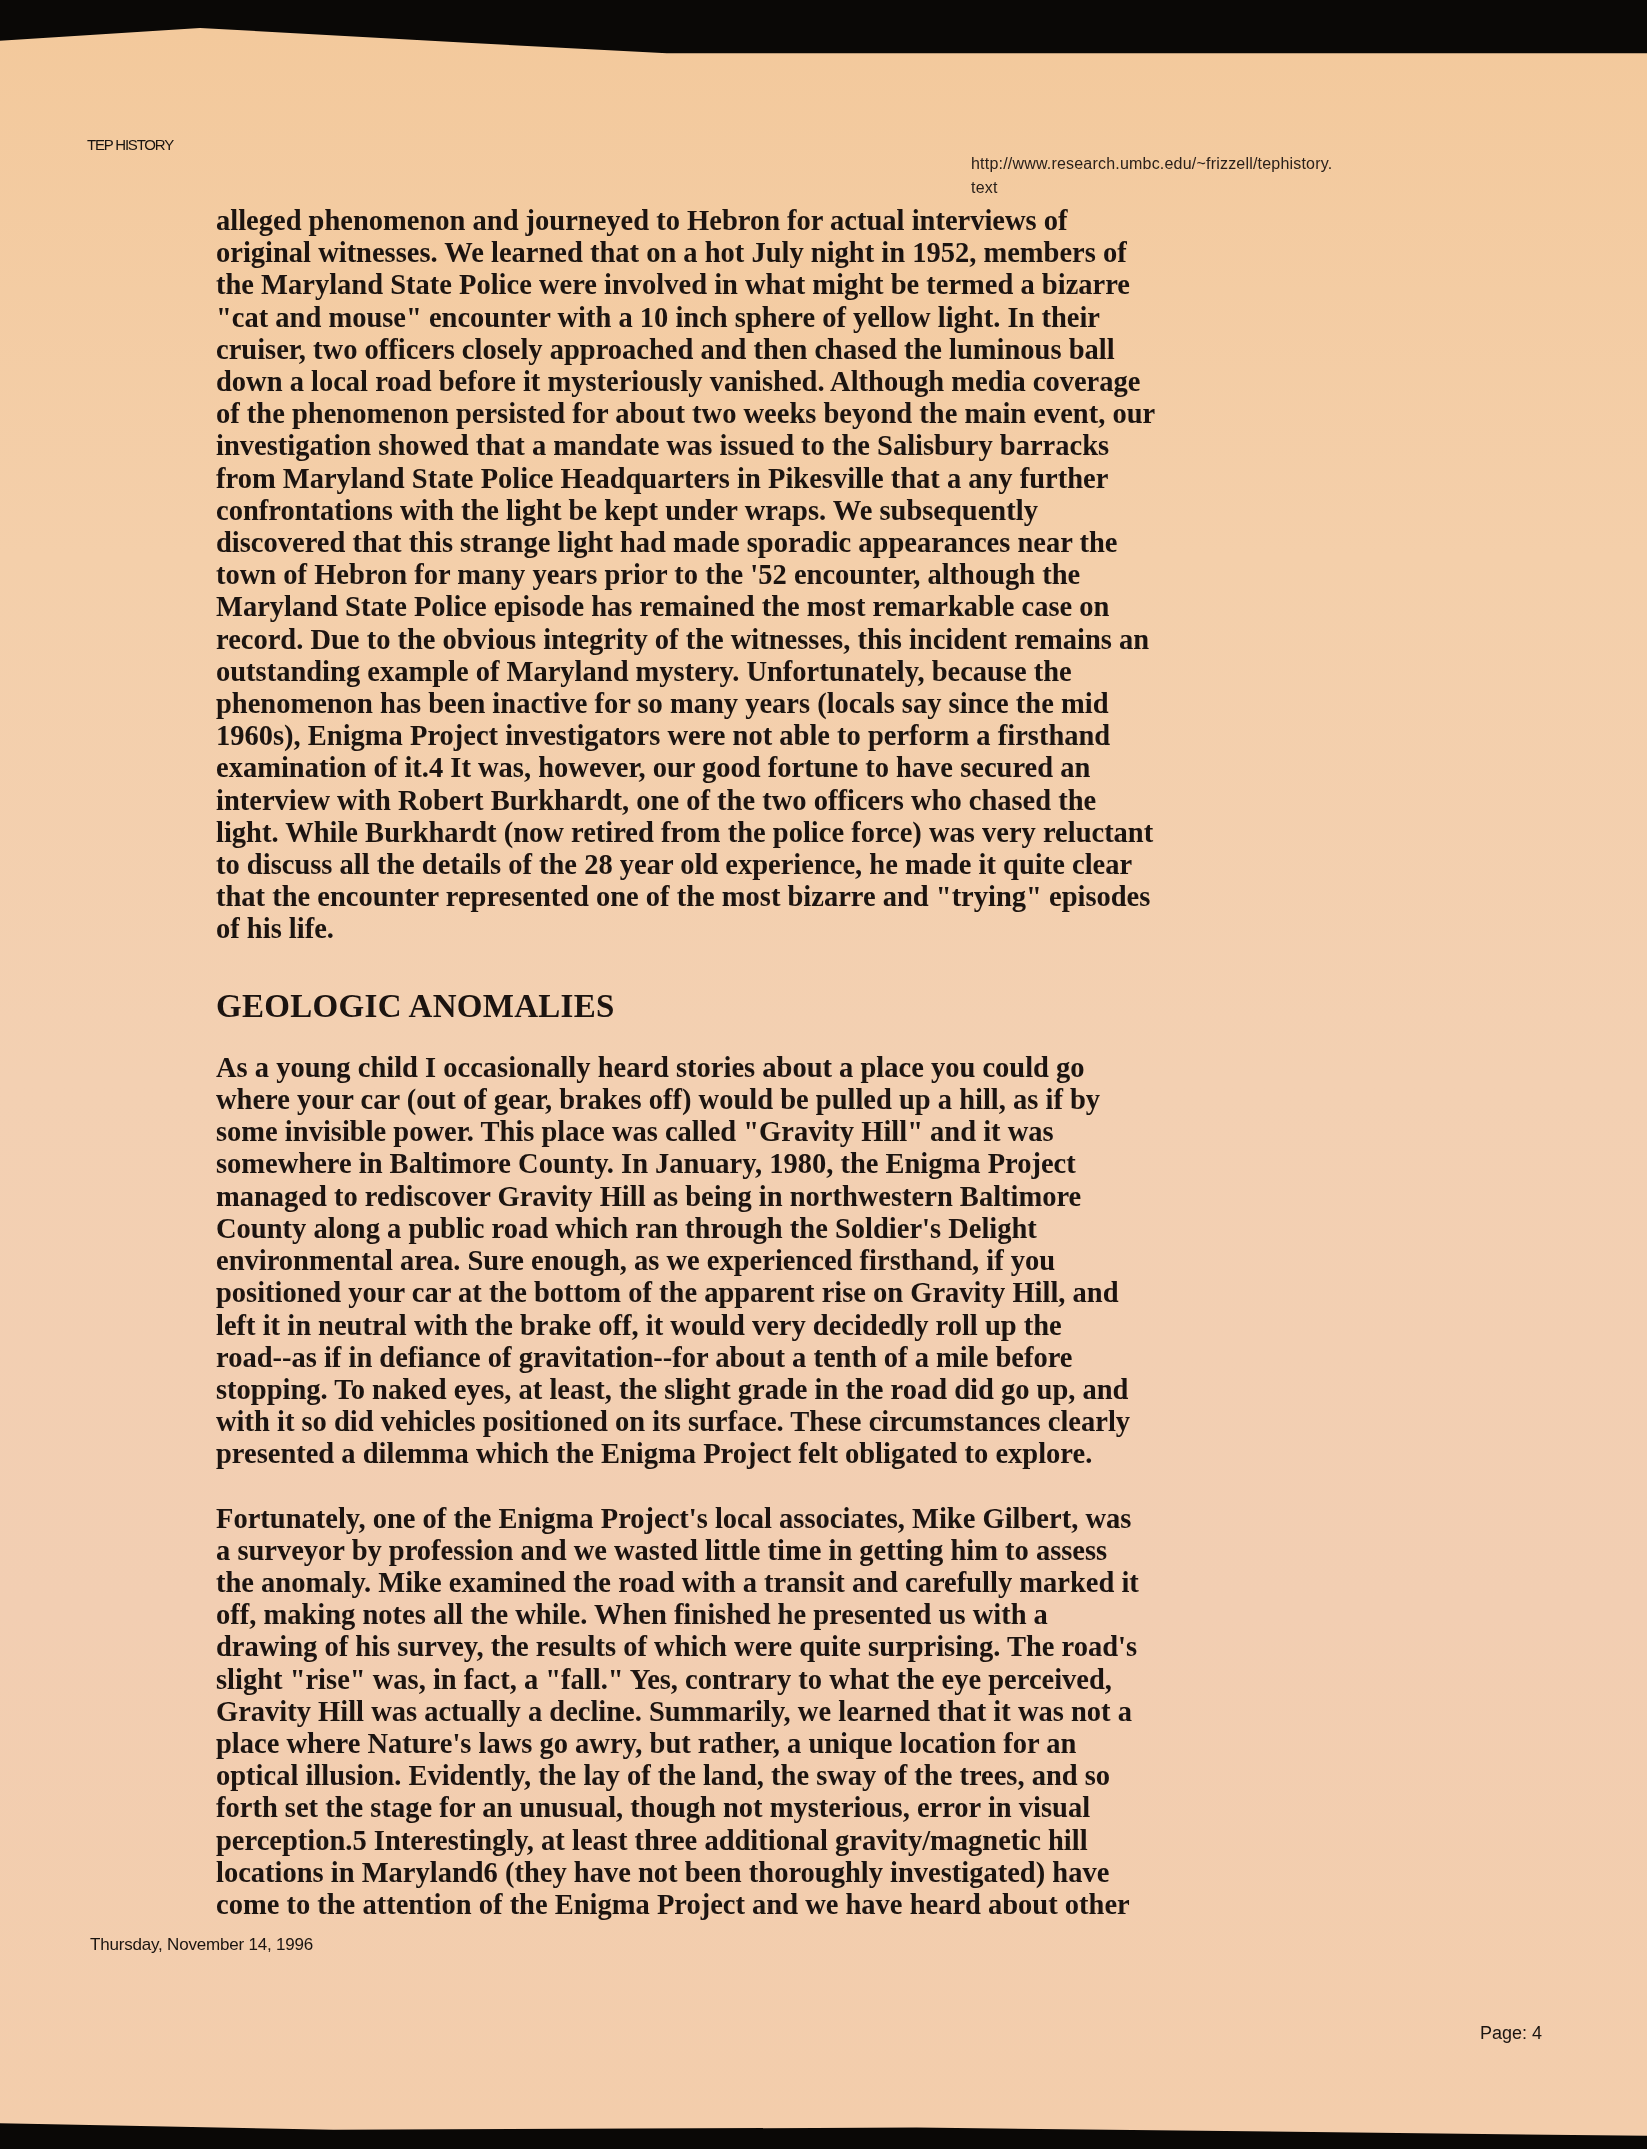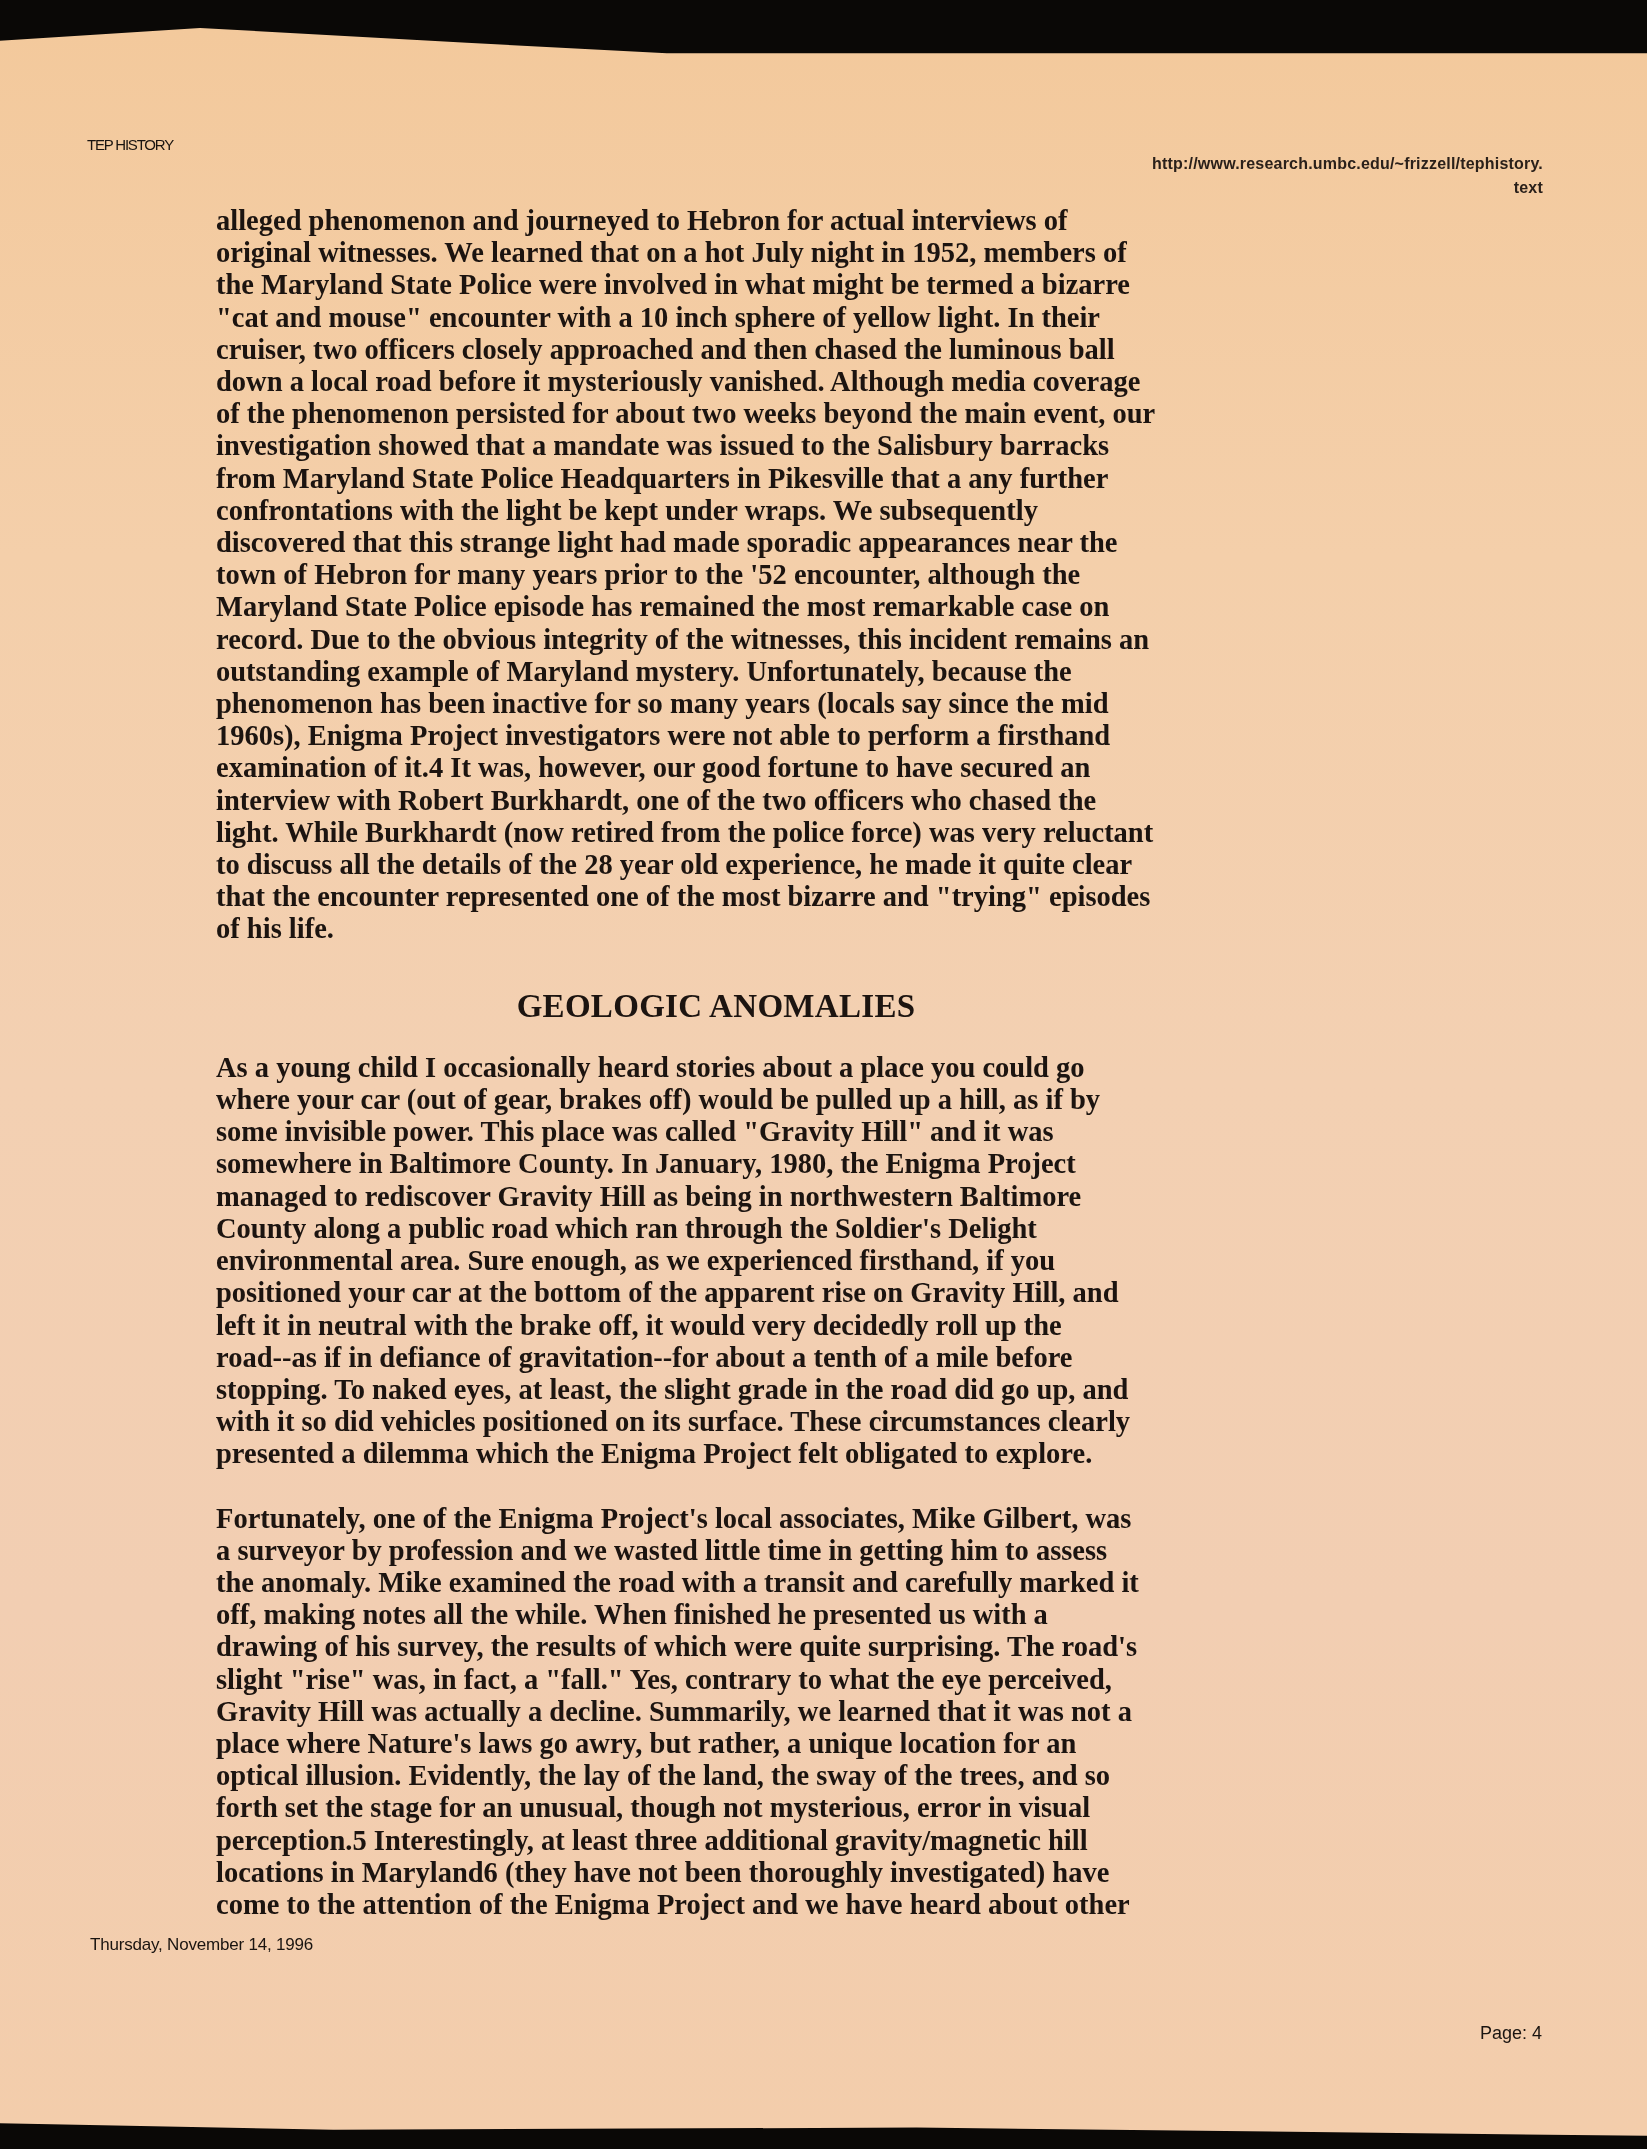--- a/index.html
+++ b/index.html
@@ -29,48 +29,47 @@
       left: 87px;
       top: 108px;
       font-family: "Liberation Sans", sans-serif;
       font-size: 15px;
       letter-spacing: -1.2px;
       color: #1a1410;
       font-weight: normal;
     }
     .header-right {
       position: absolute;
-      right: 124px;
+      right: 96px;
       top: 124px;
       font-family: "Liberation Sans", sans-serif;
       font-size: 16px;
       color: #2a201a;
-      text-align: right;
       line-height: 24px;
-      font-weight: bold;
+      font-weight: normal;
       letter-spacing: 0.2px;
       width: 600px;
     }
     .content {
       position: absolute;
       left: 216px;
       top: 177px;
       width: 1250px;
       font-family: "Liberation Serif", serif;
       font-weight: bold;
       font-size: 28.5px;
       line-height: 32.2px;
       color: #1c1410;
     }
     .content p {
       margin: 0;
       white-space: pre-line;
     }
     .heading-main {
-      text-align: center;
+      text-align: left;
       font-family: "Liberation Serif", serif;
       font-weight: bold;
       font-size: 33px;
       color: #1c1410;
       width: 1000px;
       margin: 44px 0 0 0;
       letter-spacing: 0.3px;
     }
     .heading-sub {
       text-align: center;

